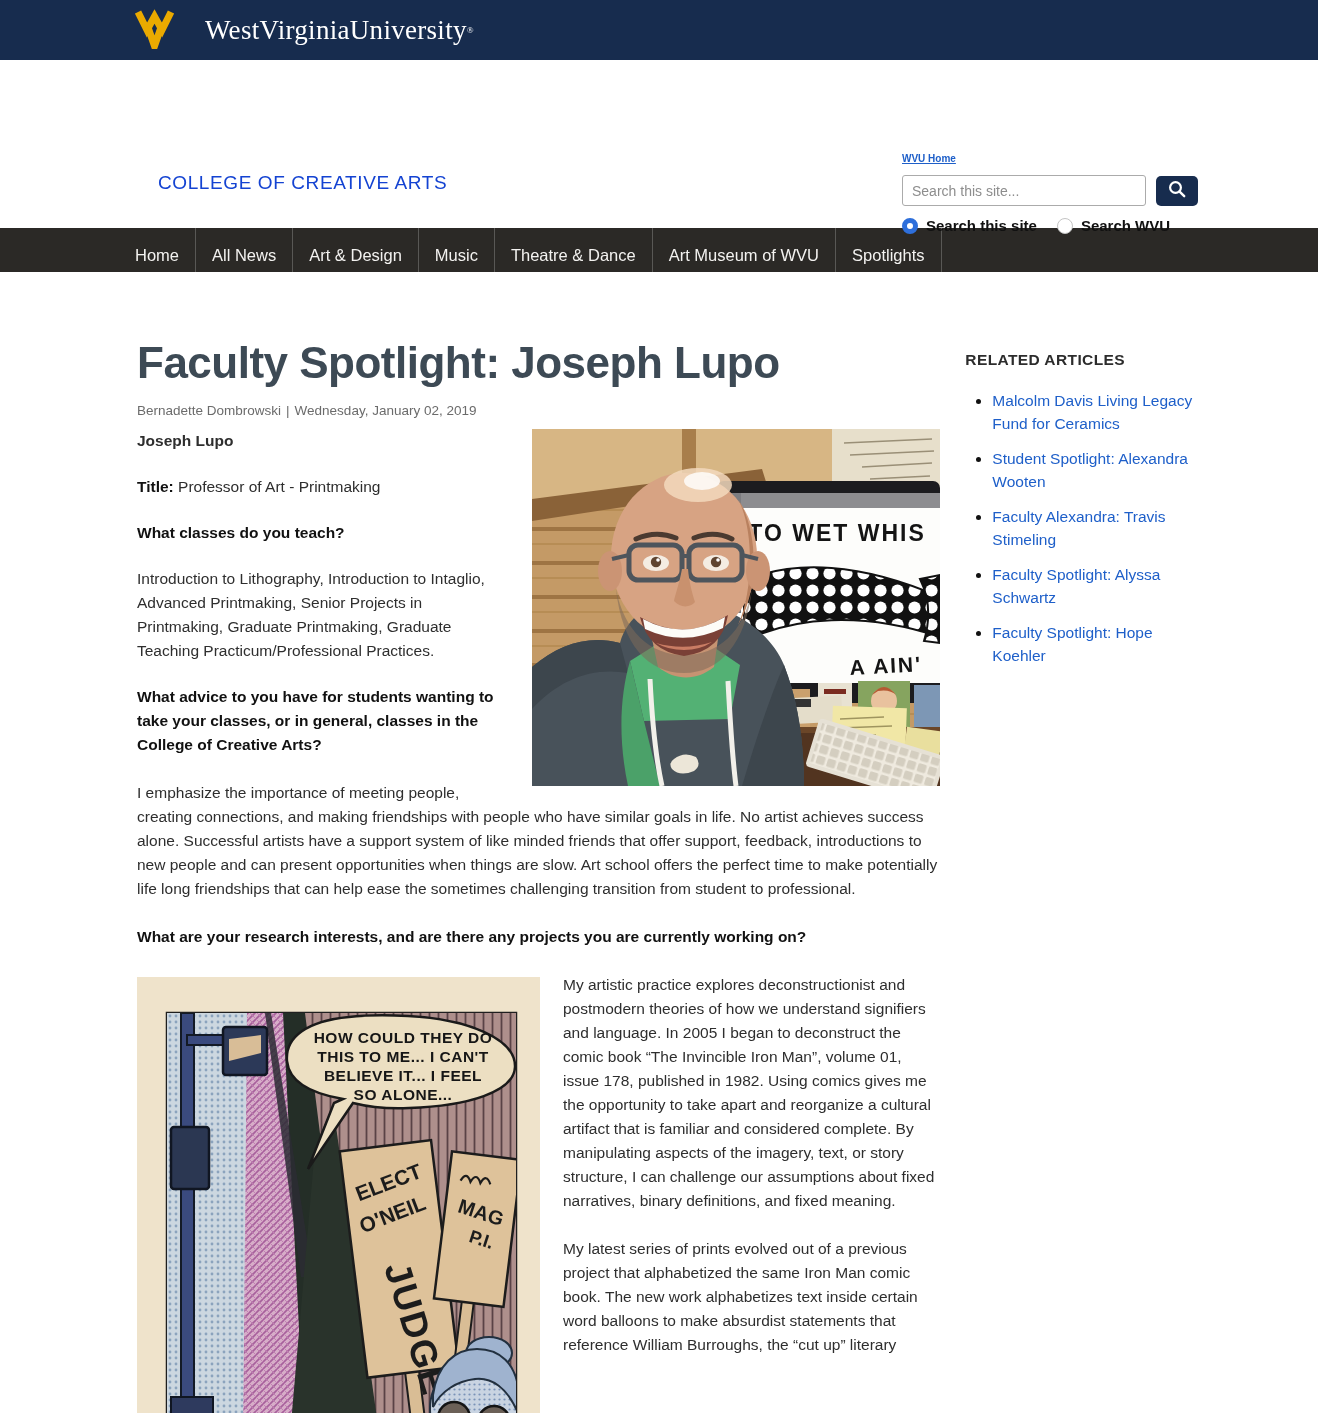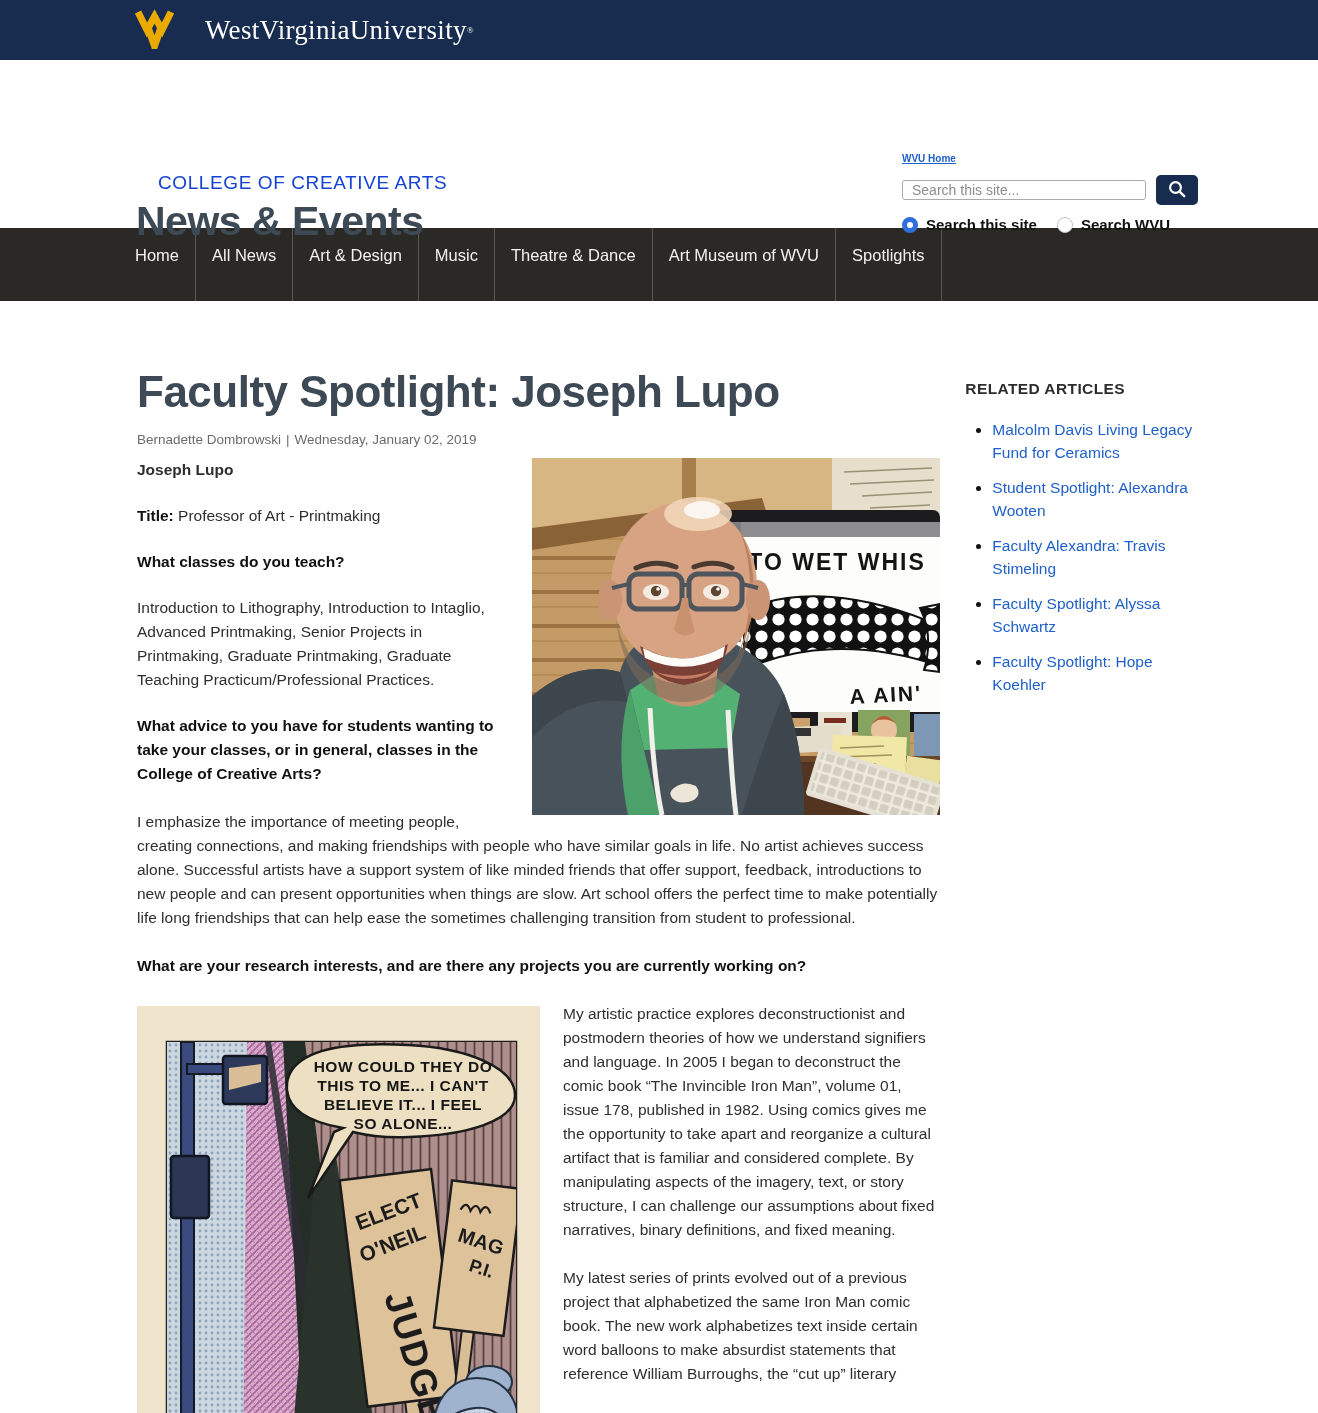--- a/index.html
+++ b/index.html
@@ -21,33 +21,33 @@
   .wordmark sup{font-size:9px;vertical-align:6px;}
   
   .header{position:relative;height:168px;background:#fff;}
   .eyebrow{position:absolute;left:158px;top:112px;font-size:19px;color:var(--eyebrow);
     letter-spacing:.6px;text-decoration:none;}
   .site-title{position:absolute;left:136px;top:138px;font-size:41px;font-weight:bold;
     color:var(--heading);letter-spacing:-.5px;text-decoration:none;}
   .h-right{position:absolute;left:902px;top:88px;width:300px;}
   .wvu-home{color:var(--link);font-weight:bold;font-size:10px;text-decoration:underline;}
   .search-row{margin-top:9px;display:flex;align-items:center;}
-  .search-input{width:244px;height:20px;border:1px solid #ababab;border-radius:3px;
+  .search-input{width:244px;height:31px;border:1px solid #ababab;border-radius:3px;
     padding:0 9px;font-size:14px;color:#555;font-family:"Liberation Sans",sans-serif;}
   .search-input::placeholder{color:#8d8d8d;}
   .search-btn{width:42px;height:30px;margin-left:10px;background:var(--navy);border:none;
     border-radius:5px;display:flex;align-items:center;justify-content:center;cursor:pointer;}
   .radio-row{margin-top:11px;display:flex;align-items:center;font-size:15px;font-weight:bold;color:#111;}
   .radio-opt{display:flex;align-items:center;cursor:pointer;}
   .radio-opt + .radio-opt{margin-left:20px;}
   .radio{width:16px;height:16px;border-radius:50%;background:#fff;margin-right:8px;flex:none;}
   .radio.on{border:5px solid var(--radio-blue);}
   .radio.off{border:1.5px solid #c4c4c4;}
   
-  .nav{height:73px;background:var(--nav-bg);display:flex;padding-left:119px;}
+  .nav{height:44px;background:var(--nav-bg);display:flex;padding-left:119px;}
   .nav-item{line-height:55px;padding:0 16px;color:#f3f2f0;font-size:16.5px;text-decoration:none;
     border-left:1px solid rgba(255,255,255,.22);}
   .nav-item:last-child{border-right:1px solid rgba(255,255,255,.22);}
   .nav-item:first-child{border-left:none;}
   
   .main{width:1080px;margin-left:119px;padding-top:67px;display:flex;align-items:flex-start;}
   .article{width:808px;margin-left:18px;}
   h1{margin:0 0 14px;font-size:44px;line-height:48px;font-weight:bold;color:var(--heading);letter-spacing:-.5px;}
   .byline{font-size:13.5px;color:var(--muted);margin-bottom:8px;line-height:20px;}
   .byline .sep{margin:0 5px;}
@@ -75,21 +75,20 @@
         <path d="M3 5 L12 23 L19.5 9.5 L27 23 L36 5" fill="none" stroke="#EAAA00" stroke-width="7"></path>
         <path d="M12.5 19 L19.5 39 L26.5 19" fill="none" stroke="#EAAA00" stroke-width="7"></path>
       </svg>
     </span>
     <span class="wordmark"><span>WestVirginiaUniversity</span><sup>®</sup></span>
   </a>
 </div>
 
 <div class="header">
   <a class="eyebrow">COLLEGE OF CREATIVE ARTS</a>
-  <a class="site-title">News &amp; Events</a>
 
   <div class="h-right">
     <a class="wvu-home">WVU Home</a>
     <div class="search-row">
       <input class="search-input" type="text" placeholder="Search this site..." style="">
       <button class="search-btn">
         <span>
           <svg width="20" height="20" viewBox="0 0 20 20">
             <circle cx="8.5" cy="8.5" r="5.4" fill="none" stroke="#fff" stroke-width="2.2"></circle>
             <line x1="12.6" y1="12.6" x2="17.2" y2="17.2" stroke="#fff" stroke-width="2.4" stroke-linecap="round"></line>

